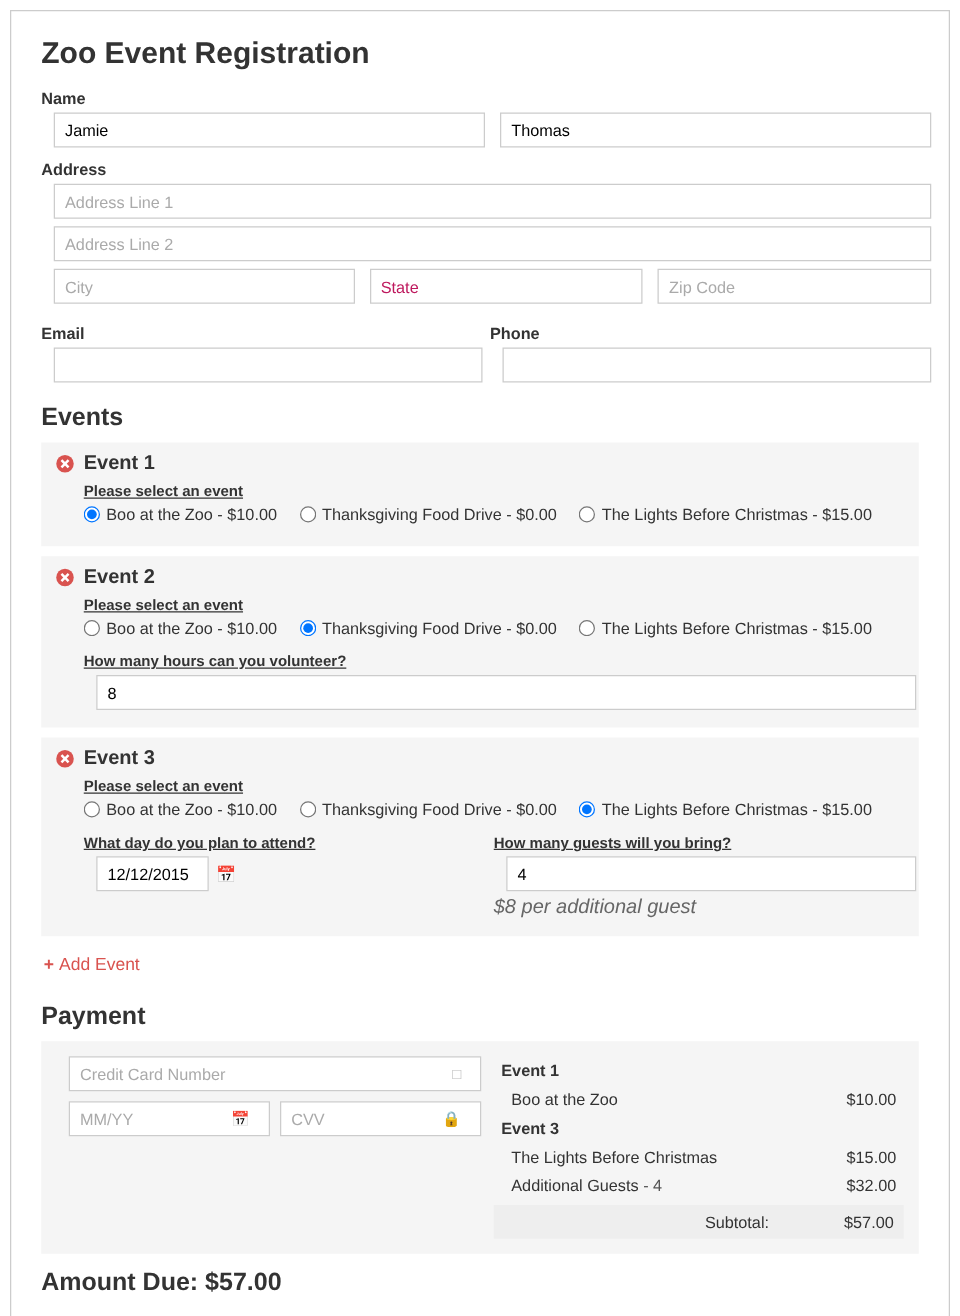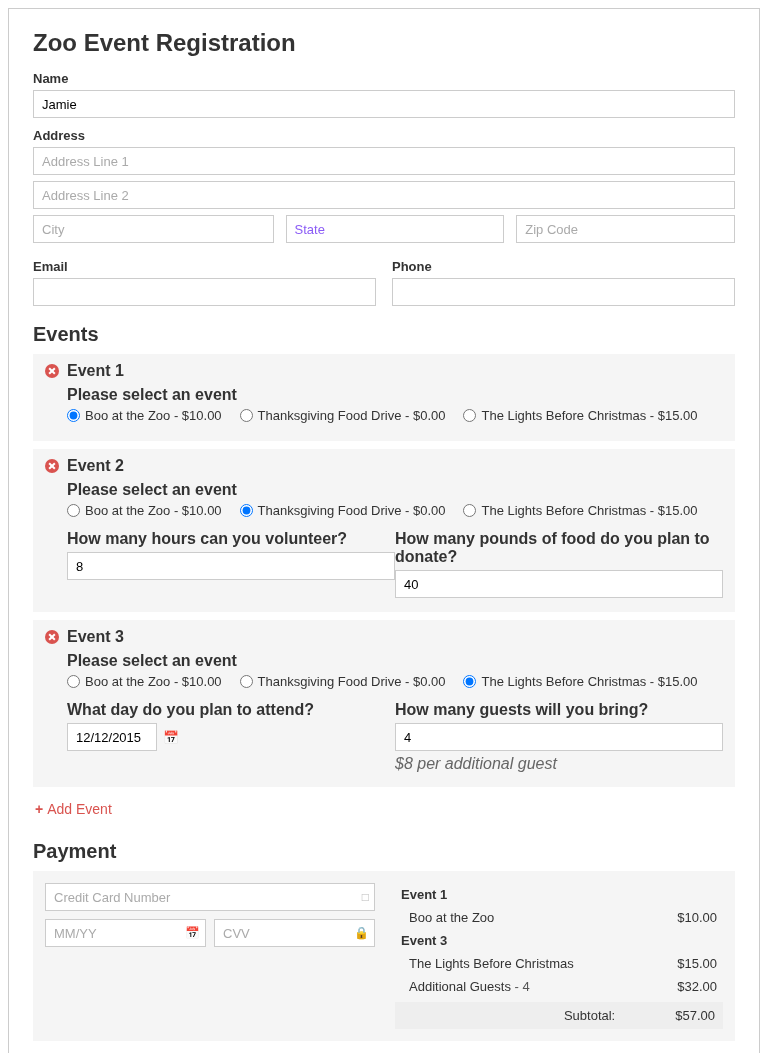--- a/index.html
+++ b/index.html
@@ -20,20 +20,21 @@
   .field-label { font-weight: bold; font-size: 13px; margin-bottom: 4px; display: block; }
   .row { display: flex; gap: 12px; margin-bottom: 10px; }
   .col { flex: 1; }
   input[type="text"] {
     width: 100%;
     border: 1px solid #ccc;
     padding: 5px 8px;
     font-size: 13px;
     height: 28px;
     background: #fff;
+    margin-left: 10px;
   }
   input[type="text"]::placeholder { color: #aaa; }
   .addr input { margin-bottom: 6px; }
   .city-row { display: flex; gap: 12px; }
   .city-row .c1 { flex: 1.1; }
   .city-row .c2 { flex: 1; }
   .city-row .c3 { flex: 1; }
   .event-block {
     background: #f5f5f5;
     padding: 8px 12px 14px;
@@ -46,21 +47,21 @@
     background: #d9534f; position: relative; display: inline-block;
     flex: 0 0 14px;
   }
   .remove-icon::before, .remove-icon::after {
     content: ''; position: absolute; background: #fff;
     width: 8px; height: 2px; top: 6px; left: 3px;
   }
   .remove-icon::before { transform: rotate(45deg); }
   .remove-icon::after { transform: rotate(-45deg); }
   .event-body { padding-left: 22px; padding-top: 6px; }
-  .sub-label { font-weight: bold; font-size: 16px; margin-bottom: 4px; }
+  .sub-label { font-weight: bold; font-size: 12px; margin-bottom: 4px; text-decoration: underline; }
   .radio-row { display: flex; gap: 18px; align-items: center; flex-wrap: wrap; margin-bottom: 4px;}
   .radio-item { display: flex; align-items: center; gap: 5px; font-size: 13px; }
   .radio-item input[type="radio"] { margin: 0; }
   .two-col { display: flex; margin-top: 12px; }
   .two-col > div { flex: 1; }
   .date-row { display: flex; align-items: center; gap: 6px; }
   .date-row input { width: 90px; }
   .cal-icon { font-size: 13px; color: #555; }
   .hint { font-style: italic; font-size: 16px; color: #666; margin-top: 4px; }
   .add-event {
@@ -91,32 +92,33 @@
   .subtotal-row {
     display: flex; justify-content: flex-end; gap: 60px;
     background: #eee; padding: 6px 8px; font-weight: normal; margin-top: 4px;
   }
   .amount-due {
     text-align: left; font-size: 20px; font-weight: bold;
     margin-top: 12px;
   }
   .half-row { display: flex; gap: 16px; }
   .half-row > div { flex: 1; }
-  .state-input { width: 100%; border: 1px solid #ccc; padding: 5px 8px; font-size: 13px; height: 28px; background: #fff; color: #8b5cf6; }
+  .state-input { width: 100%; border: 1px solid #ccc; padding: 5px 8px; font-size: 13px; height: 28px; background: #fff; color: #be185d; }
 </style>
 </head>
 <body>
 
 <div class="page">
 
   <h1>Zoo Event Registration</h1>
 
   <label class="field-label">Name</label>
   <div class="row">
     <div class="col"><input type="text" value="Jamie" style=""></div>
+    <div class="col"><input type="text" value="Thomas" style=""></div>
   </div>
 
   <label class="field-label">Address</label>
   <div class="addr">
     <input type="text" placeholder="Address Line 1" style="">
     <input type="text" placeholder="Address Line 2" style="">
     <div class="city-row">
       <div class="c1"><input type="text" placeholder="City" style=""></div>
       <div class="c2"><input type="text" class="state-input" value="State" style=""></div>
       <div class="c3"><input type="text" placeholder="Zip Code" style=""></div>
@@ -178,24 +180,20 @@
           </label>
         <label class="radio-item">
             <input type="radio" name="e2" style="">
             <span>The Lights Before Christmas - $15.00</span>
           </label>
       </div>
       <div class="two-col">
         <div>
           <div class="sub-label">How many hours can you volunteer?</div>
           <input type="text" value="8" style="">
-        </div>
-        <div>
-          <div class="sub-label">How many pounds of food do you plan to donate?</div>
-          <input type="text" value="40" style="">
         </div>
       </div>
     </div>
   </div>
 
   <div class="event-block">
     <div class="event-header">
       <span class="remove-icon"></span>
       <span class="event-title">Event 3</span>
     </div>

